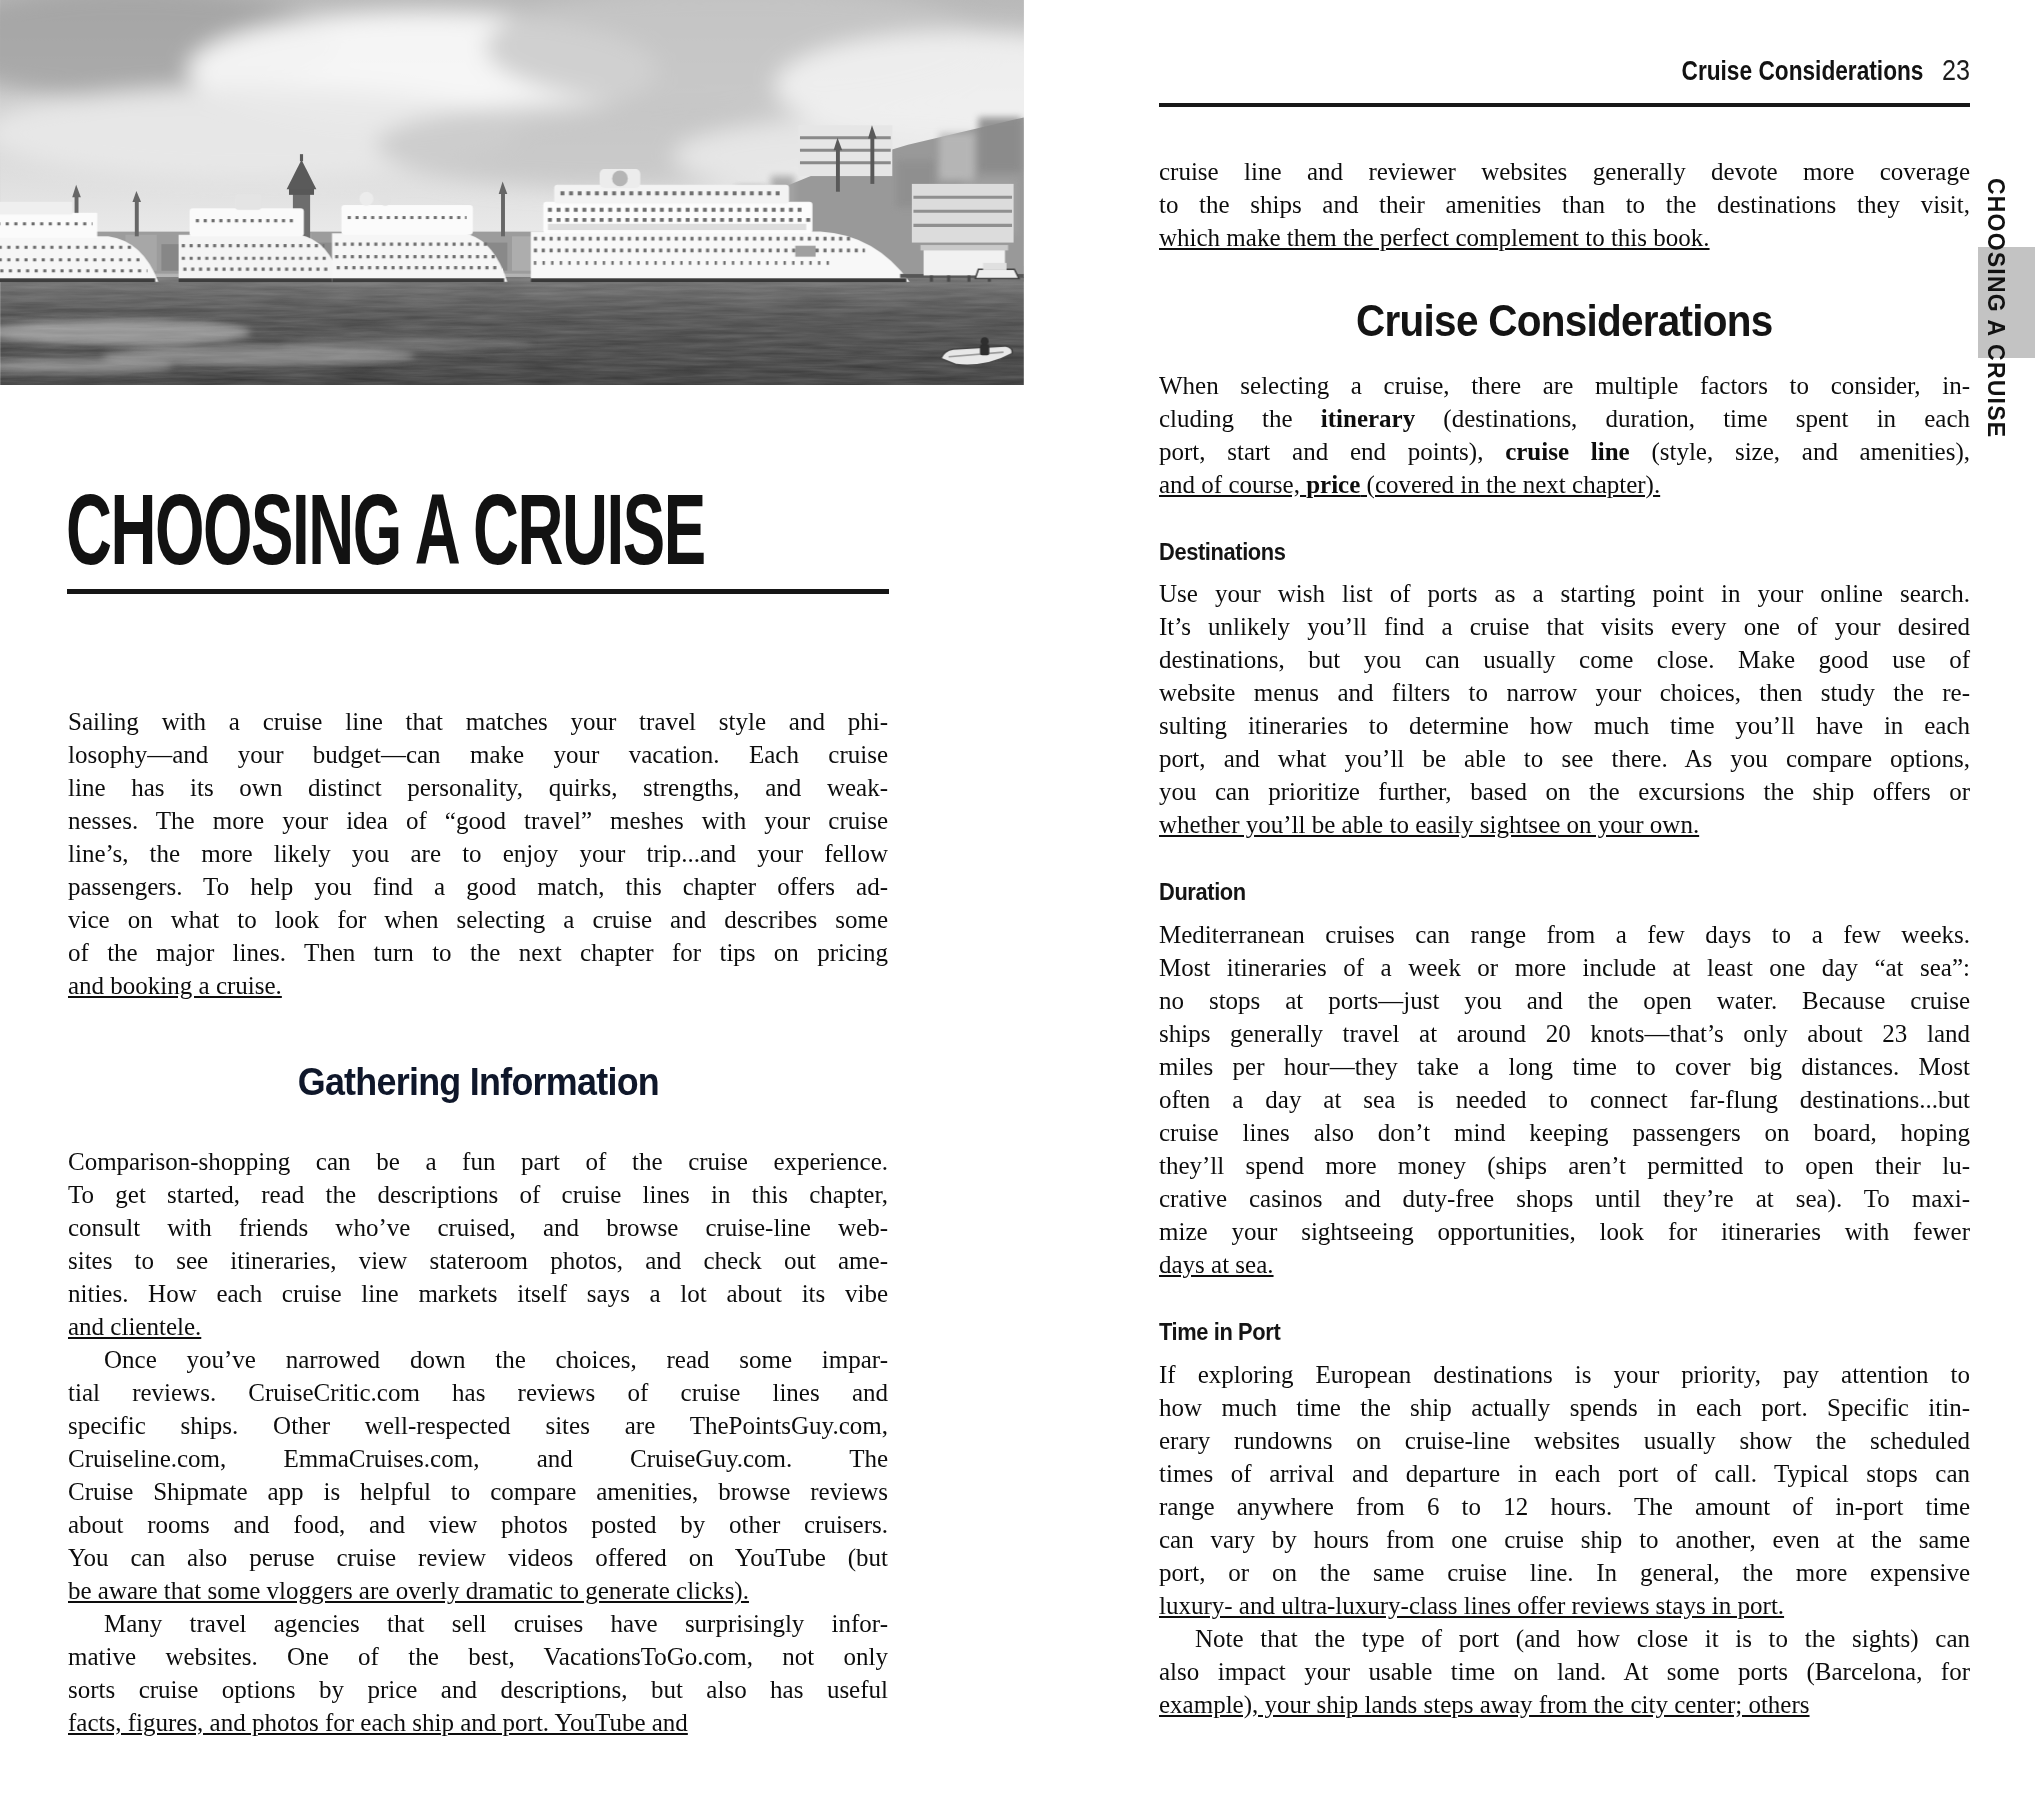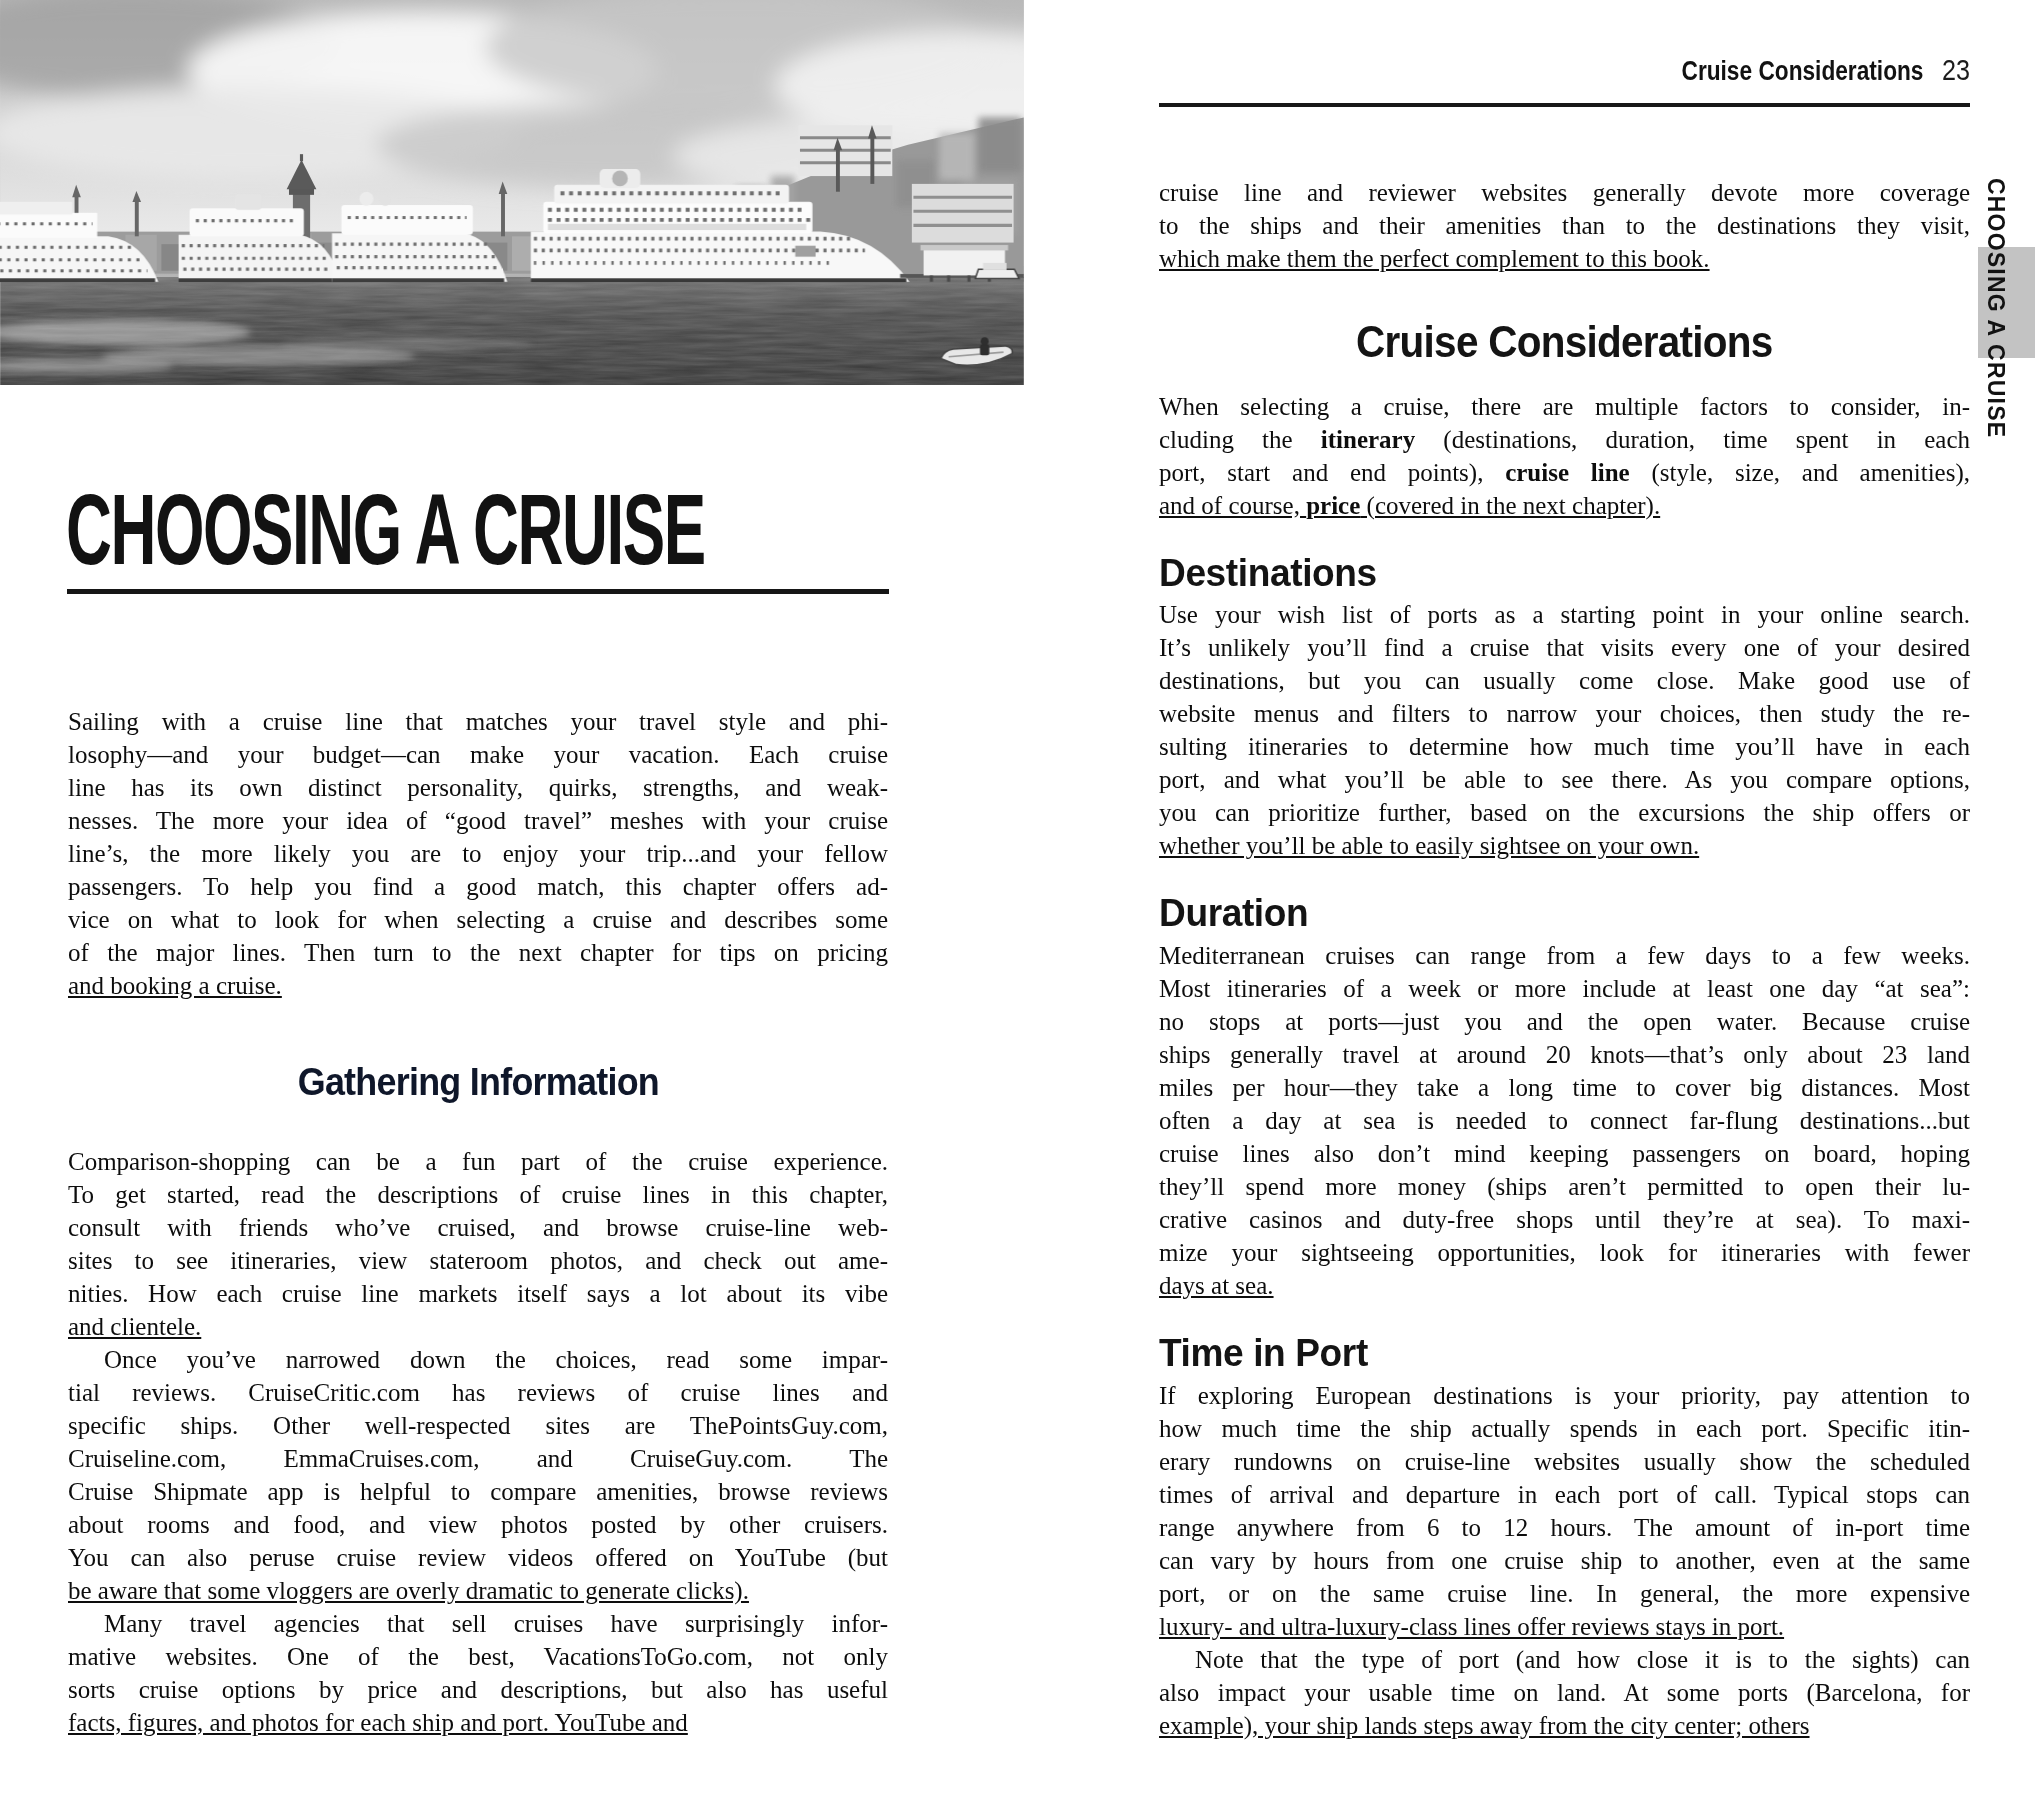--- a/index.html
+++ b/index.html
@@ -12,33 +12,33 @@
 
   
   .chapter-title{position:absolute;left:66px;top:479px;font-family:"Liberation Sans",sans-serif;
     font-weight:bold;font-size:101px;line-height:1.0;letter-spacing:-2.3px;white-space:nowrap;
     transform:scaleX(0.63);transform-origin:0 50%;color:#121212;}
   .title-rule{position:absolute;left:67px;top:589px;width:822px;height:4.7px;background:#161616;}
 
   
   .col{position:absolute;font-size:25px;line-height:33px;}
   .left-col{left:68px;top:705px;width:820px;}
-  .right-col{left:1159px;top:155px;width:811px;margin-top:21px;}
+  .right-col{left:1159px;top:155px;width:811px;}
   .para{margin:0;}
   .line{white-space:nowrap;text-align:justify;text-align-last:justify;text-justify:inter-word;}
   .para .line:last-child{text-align-last:left;text-decoration:underline;}
   .para.indent .line:first-child{text-indent:36px;}
   .line b{font-weight:bold;}
 
   
   .gather-head{font-family:"Liberation Sans",sans-serif;font-weight:bold;font-size:39px;
     line-height:44px;text-align:center;margin:58px 0 41px;color:#0f172a;letter-spacing:-0.8px;}
   .main-head{font-family:"Liberation Sans",sans-serif;font-weight:bold;font-size:44px;
     line-height:49px;text-align:center;margin:42px 0 23.5px;color:#141414;letter-spacing:-0.8px;}
-  .subhead{font-family:"Liberation Sans",sans-serif;font-weight:bold;font-size:39px;
+  .subhead{font-family:"Liberation Sans",sans-serif;font-weight:bold;font-size:23px;
     line-height:36px;margin:33px 0 7.8px;color:#141414;letter-spacing:-0.4px;}
   .cond{display:inline-block;transform:scaleX(0.92);transform-origin:center;}
   .condL{display:inline-block;transform:scaleX(0.95);transform-origin:0 50%;}
 
   
   .right-header{position:absolute;left:1159px;top:53px;width:811px;text-align:right;
     font-family:"Liberation Sans",sans-serif;font-weight:bold;font-size:27px;line-height:34px;
     white-space:nowrap;transform:scaleX(0.84);transform-origin:100% 50%;color:#121212;}
   .rh-page{font-weight:normal;font-size:30px;margin-left:22px;color:#1c1c1c;}
   .header-rule{position:absolute;left:1159px;top:103px;width:811px;height:3.9px;background:#181818;}

